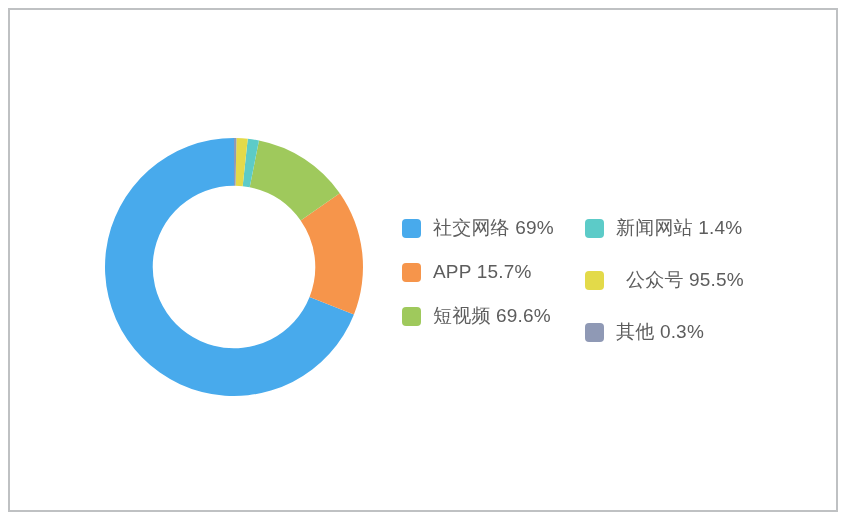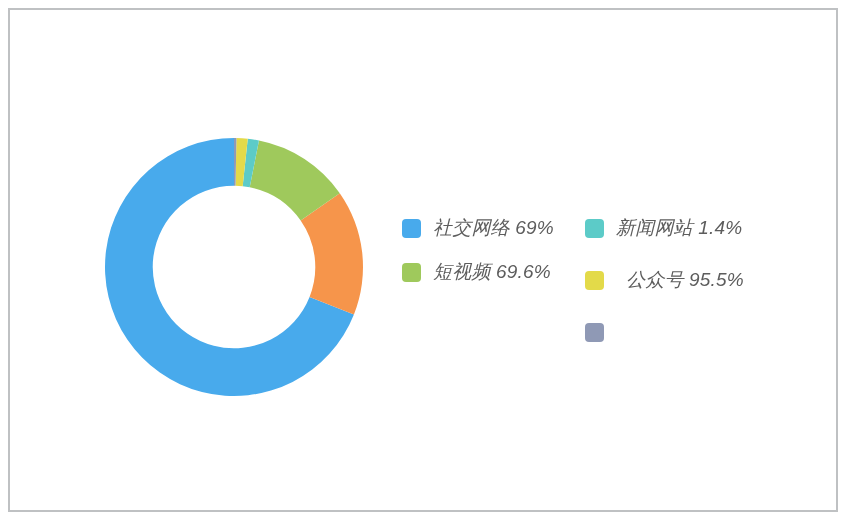--- a/index.html
+++ b/index.html
@@ -48,21 +48,20 @@
     top: 196px;
     width: 400px;
   }
   .legend-col-wrap {
     display: flex;
     flex-direction: row;
   }
   .legend-col {
     display: flex;
     flex-direction: column;
-    font-style: italic;
   }
   .legend-col.col-left { width: 183px; }
   .legend-col.col-right { width: 200px; gap: 8px; }
   .legend-row {
     display: flex;
     flex-direction: row;
     align-items: center;
     height: 44px;
   }
   .legend-swatch {
@@ -115,36 +114,41 @@
 
     <div id="legend">
       <div class="legend-col-wrap">
 
         <div class="legend-col col-left">
           <div class="legend-row">
             <span class="legend-swatch" style="background-color: rgb(72, 170, 236);"></span>
             <span class="legend-text">社交网络  69%</span>
           </div>
           <div class="legend-row">
+            <span class="legend-swatch" style="background-color: rgb(246, 149, 75);"></span>
+            <span class="legend-text">APP  15.7%</span>
+          </div>
+          <div class="legend-row">
             <span class="legend-swatch" style="background-color: rgb(159, 201, 92);"></span>
             <span class="legend-text">短视频  69.6%</span>
           </div>
         </div>
 
         <div class="legend-col col-right">
           <div class="legend-row">
             <span class="legend-swatch" style="background-color: rgb(92, 203, 200);"></span>
             <span class="legend-text">新闻网站  1.4%</span>
           </div>
           <div class="legend-row indented">
             <span class="legend-swatch" style="background-color: rgb(227, 218, 73);"></span>
             <span class="legend-text">公众号 95.5%</span>
           </div>
           <div class="legend-row">
             <span class="legend-swatch" style="background-color: rgb(143, 153, 181);"></span>
+            <span class="legend-text">其他  0.3%</span>
           </div>
         </div>
 
       </div>
     </div>
 
   </div>
 </div>
 
 </body></html>

